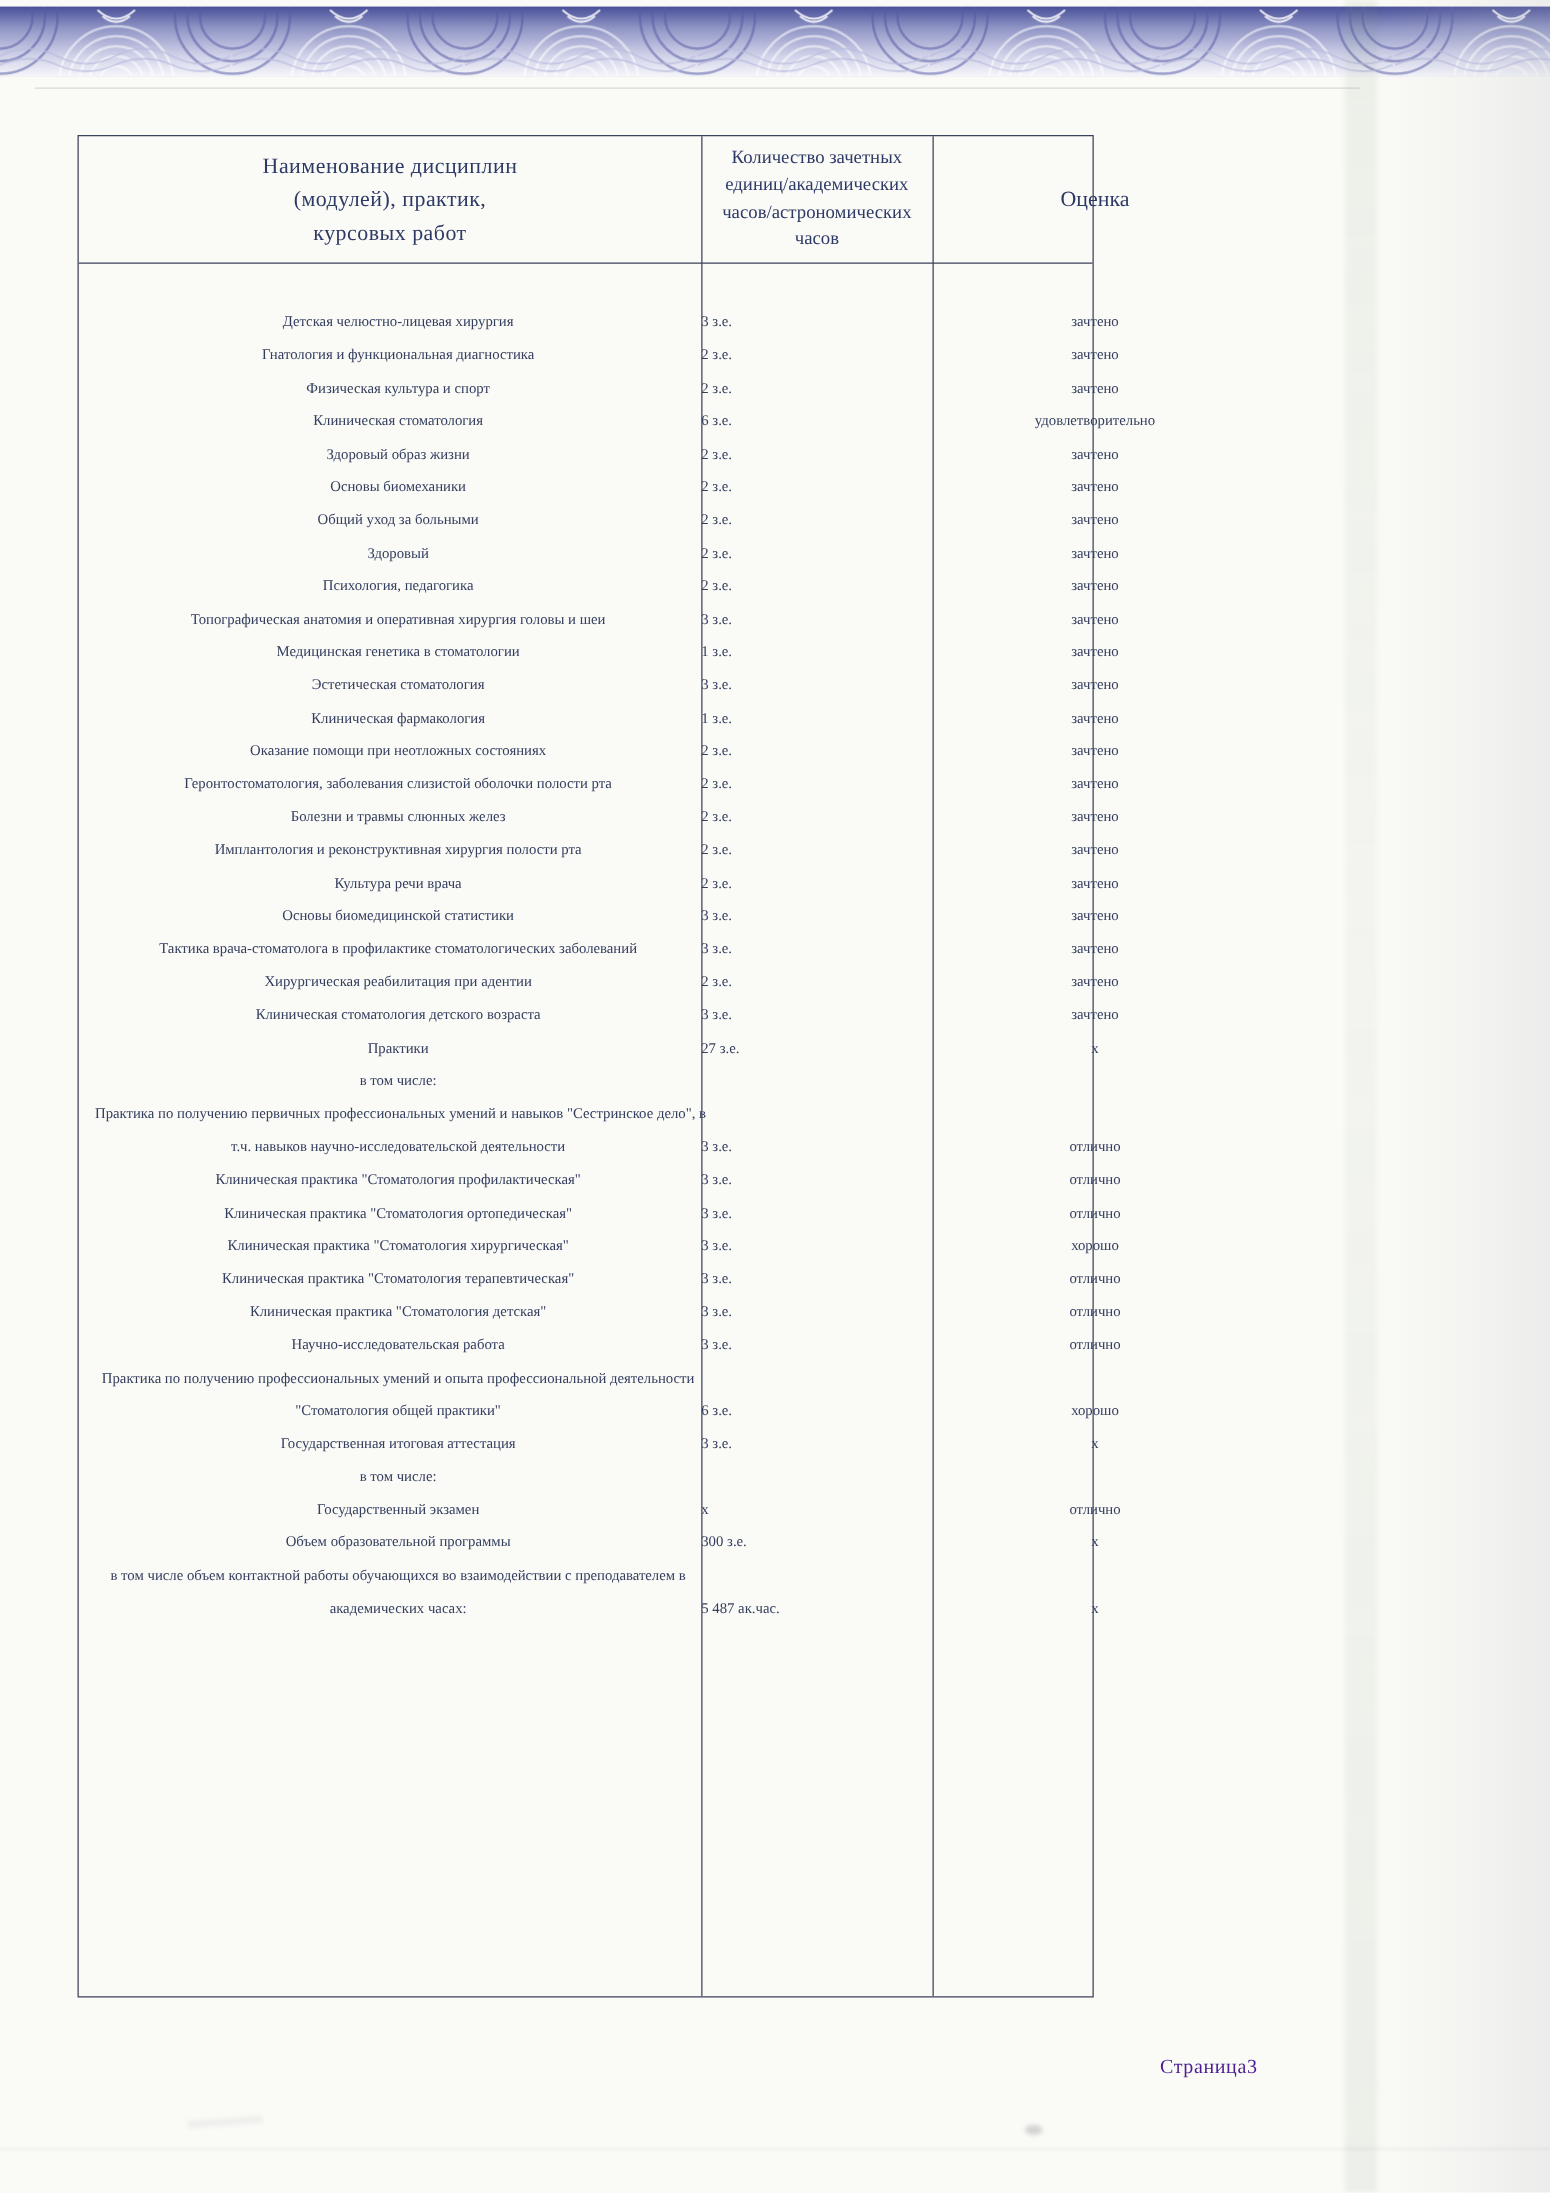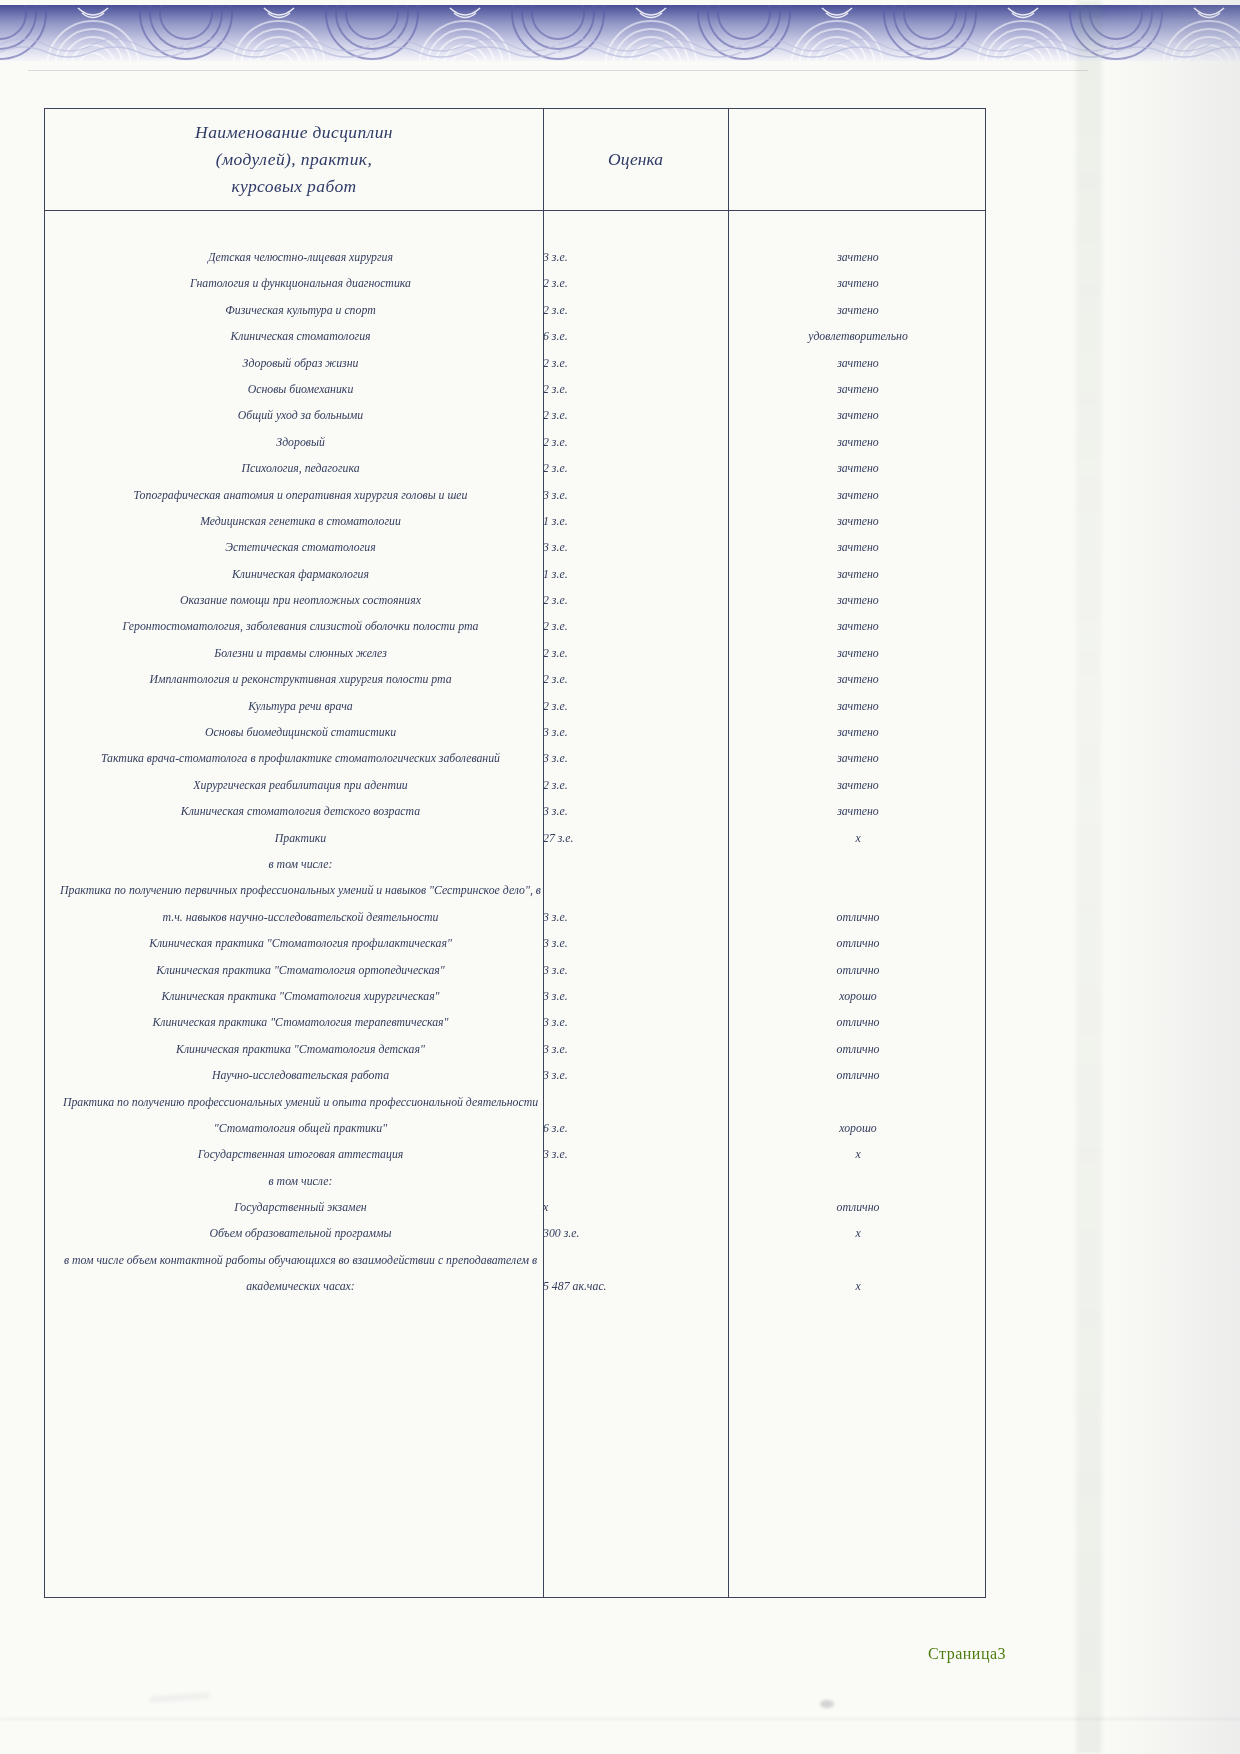--- a/index.html
+++ b/index.html
@@ -26,25 +26,24 @@
     background:rgba(60,70,90,.06);filter:blur(1px);
   }
   .subline{
     position:absolute;top:70px;left:28px;width:1060px;height:1px;
     background:rgba(100,105,125,.22);
   }
   
   .guilloche{position:absolute;top:5px;left:0;width:1240px;height:56px;}
   
   .doc-table{
-    position:absolute;left:44px;top:108px;width:942px;height:1490px;
+    position:absolute;left:62px;top:108px;width:813px;height:1490px;
     border:1.6px solid #3c4258;
     box-sizing:border-box;
     background:transparent;
-    font-style:italic;
   }
   .col-sep{position:absolute;top:0;bottom:0;width:1.4px;background:#3c4258;}
   .col-sep.s1{left:498px;}
   .col-sep.s2{left:683px;}
   .header-sep{position:absolute;top:101px;left:0;right:0;height:1.4px;background:#3c4258;}
   .thead{
     position:absolute;top:0;left:0;right:0;height:101px;
     display:grid;grid-template-columns:498px 185px 260px;
   }
   .thead .hcell{
@@ -62,21 +61,21 @@
     display:grid;grid-template-columns:498px 185px 260px;
     line-height:26.4px;height:26.4px;
     font-size:11.8px;
   }
   .cell{overflow:visible;white-space:nowrap;}
   .cell.name{padding-left:13px;text-align:center;}
   .cell.credits{text-align:left;}
   .cell.grade{text-align:center;}
   .page-footer{
     position:absolute;left:928px;top:1645px;
-    font-size:16px;color:#4d7c0f;letter-spacing:.5px;
+    font-size:16px;color:#4c1d95;letter-spacing:.5px;
   }
   .smudge1{
     position:absolute;left:820px;top:1700px;width:14px;height:8px;border-radius:50%;
     background:rgba(90,100,110,.25);filter:blur(1.5px);
   }
   .smudge2{
     position:absolute;left:150px;top:1695px;width:60px;height:5px;
     background:rgba(120,125,135,.10);filter:blur(2px);transform:rotate(-4deg);
   }
 </style>
@@ -123,20 +122,24 @@
   </svg>
 </div>
 
 <div class="subline"></div>
 
 <div class="doc-table">
   <div class="thead">
     <div class="hcell h1">Наименование  дисциплин
 (модулей),  практик,
 курсовых  работ</div>
+    <div class="hcell h2">Количество зачетных
+единиц/академических
+часов/астрономических
+часов</div>
     <div class="hcell h3">Оценка</div>
   </div>
   <div class="header-sep"></div>
   <div class="col-sep s1"></div>
   <div class="col-sep s2"></div>
 
   <div class="tbody">
 
       <div class="row">
         <div class="cell name">Детская челюстно-лицевая хирургия</div>

